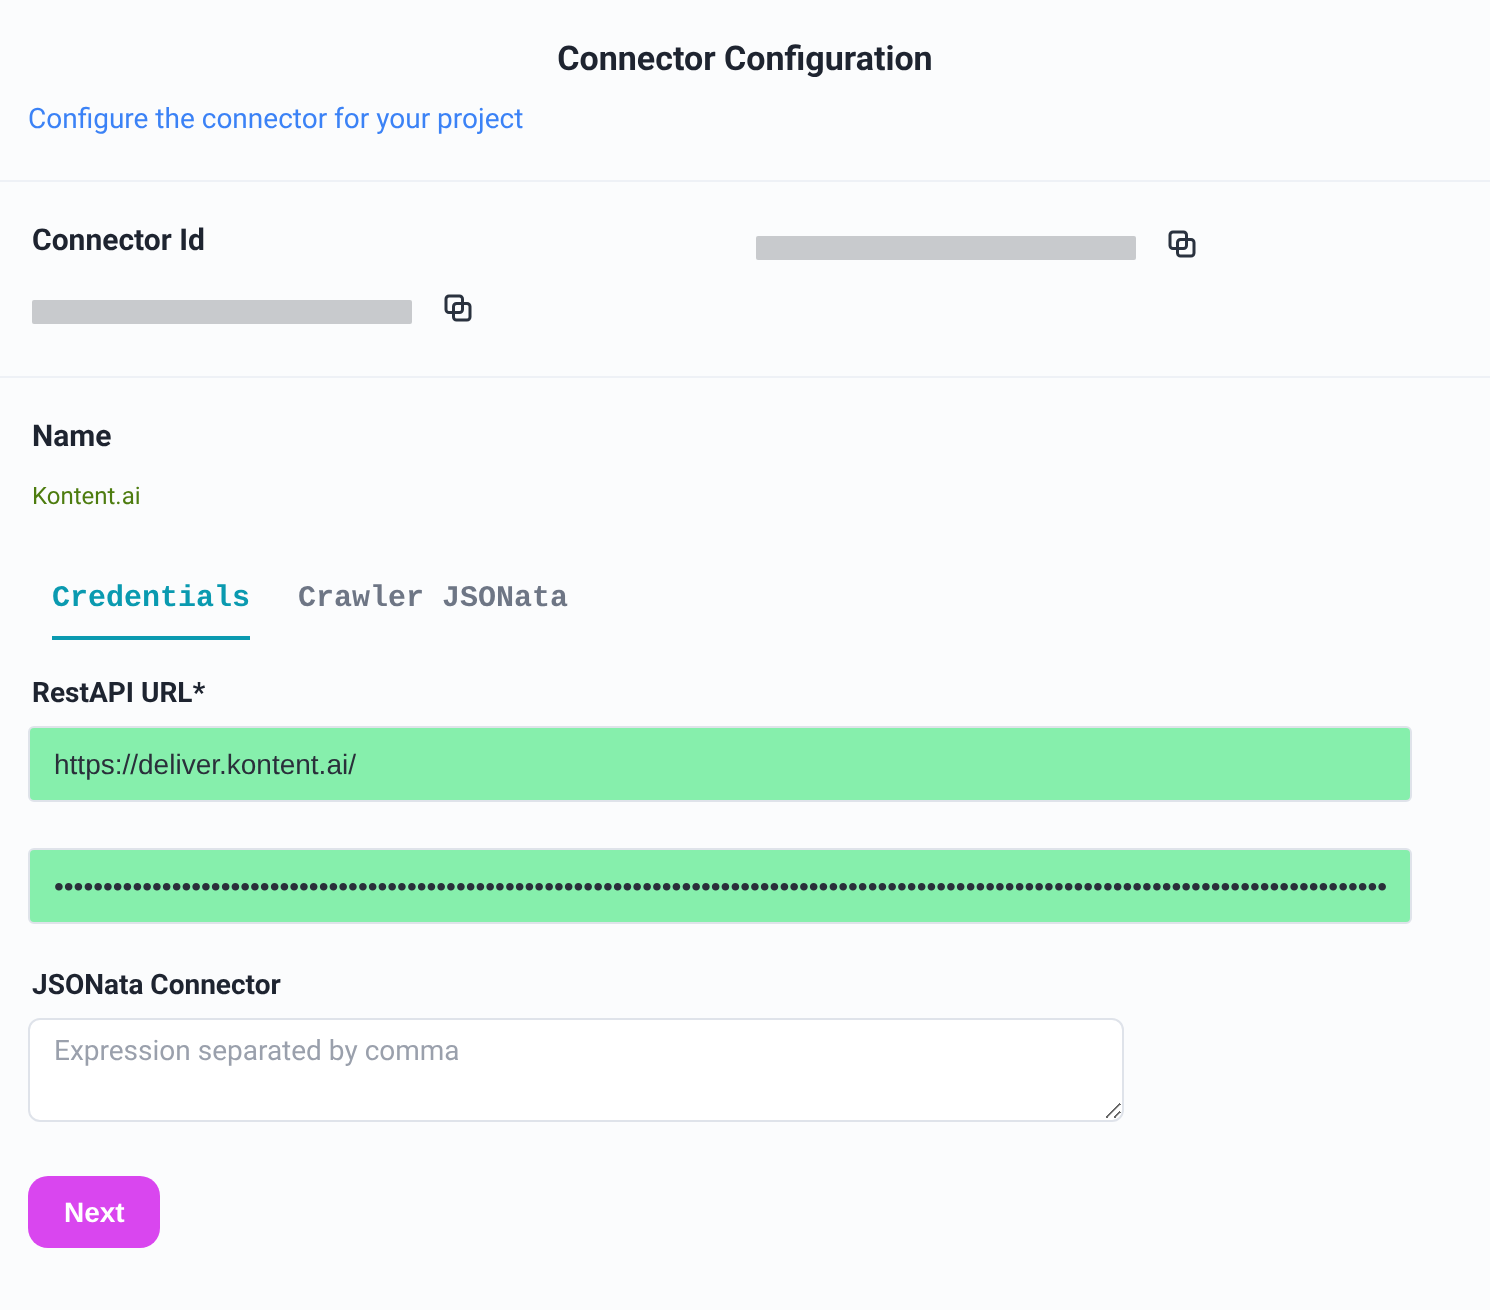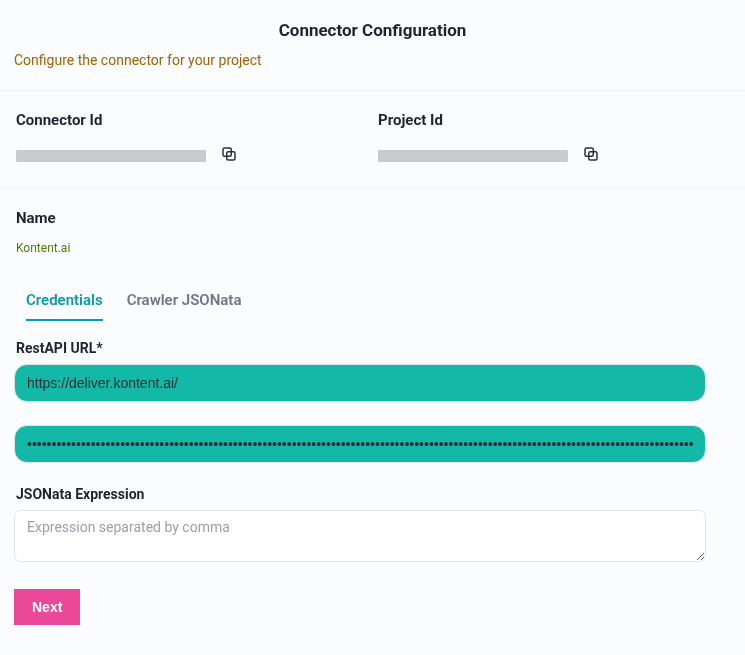--- a/index.html
+++ b/index.html
@@ -12,21 +12,21 @@
     }
     .page-title {
       font-size: 17px;
       font-weight: 700;
       color: #1e2430;
       margin-bottom: 12px;
       text-align: center;
     }
     .page-subtitle {
       font-size: 14px;
-      color: #a16207;
+      color: #3b82f6;
       margin-bottom: 22px;
     }
     .divider {
       border: none;
       border-top: 1px solid #eef1f6;
       margin: 0 -14px 20px -14px;
     }
     .grid-2 {
       display: grid;
       grid-template-columns: 1fr 1fr;
@@ -70,20 +70,21 @@
       padding-left: 12px;
       border-bottom: 1px solid transparent;
     }
     .tab {
       padding: 8px 0 12px 0;
       font-size: 15px;
       font-weight: 600;
       color: #6e7685;
       cursor: pointer;
       position: relative;
+      font-family: Liberation Mono, monospace;
     }
     .tab.active {
       color: #0a9ab0;
     }
     .tab.active::after {
       content: "";
       position: absolute;
       left: 0; right: 0; bottom: 0;
       height: 2px;
       background: #0a9ab0;
@@ -102,47 +103,47 @@
       margin-bottom: 8px;
       padding-left: 2px;
     }
     .text-input {
       width: 692px;
       max-width: 100%;
       padding: 10px 12px;
       font-size: 14px;
       color: #2a2f3a;
       border: 1px solid #dfe3ea;
-      border-radius: 13px;
-      background: #14b8a6;
+      border-radius: 3px;
+      background: #86efac;
     }
     .text-input::placeholder {
       color: #9aa0ac;
     }
     .textarea {
-      width: 692px;
+      width: 548px;
       max-width: 100%;
       min-height: 52px;
       padding: 8px 12px;
       font-size: 14px;
       font-family: inherit;
       color: #2a2f3a;
       border: 1px solid #dfe3ea;
       border-radius: 6px;
       background: #fff;
       resize: both;
     }
     .textarea::placeholder {
       color: #9aa0ac;
     }
     .primary-btn {
-      background: #ec4899;
+      background: #d946ef;
       color: #fff;
       border: none;
-      border-radius: 0;
+      border-radius: 10px;
       padding: 10px 18px;
       font-size: 14px;
       font-weight: 600;
       cursor: pointer;
     }
   </style>
 </head>
 <body>
 
 <h1 class="page-title">Connector Configuration</h1>
@@ -159,21 +160,20 @@
         <span>
           <svg width="18" height="18" viewBox="0 0 24 24" fill="none" stroke="currentColor" stroke-width="2" stroke-linecap="round" stroke-linejoin="round">
             <rect x="9" y="9" width="11" height="11" rx="2"></rect>
             <rect x="4" y="4" width="11" height="11" rx="2"></rect>
           </svg>
         </span>
       </button>
     </div>
   </div>
   <div>
-    <div class="field-label">Project Id</div>
     <div class="id-row">
       <div class="id-placeholder"></div>
       <button class="copy-btn">
         <span>
           <svg width="18" height="18" viewBox="0 0 24 24" fill="none" stroke="currentColor" stroke-width="2" stroke-linecap="round" stroke-linejoin="round">
             <rect x="9" y="9" width="11" height="11" rx="2"></rect>
             <rect x="4" y="4" width="11" height="11" rx="2"></rect>
           </svg>
         </span>
       </button>
@@ -199,18 +199,18 @@
   <div class="form-group">
     <label class="form-label">RestAPI URL*</label>
     <input type="text" class="text-input" value="https://deliver.kontent.ai/" style="">
   </div>
 
   <div class="form-group">
     <input type="text" class="text-input" value="••••••••••••••••••••••••••••••••••••••••••••••••••••••••••••••••••••••••••••••••••••••••••••••••••••••••••••••••••••••••••••••••••••••••" style="">
   </div>
 
   <div class="form-group">
-    <label class="form-label">JSONata Expression</label>
+    <label class="form-label">JSONata Connector</label>
     <textarea class="textarea" placeholder="Expression separated by comma" style=""></textarea>
   </div>
 
   <button class="primary-btn">Next</button>
 </div>
 
 </body></html>

